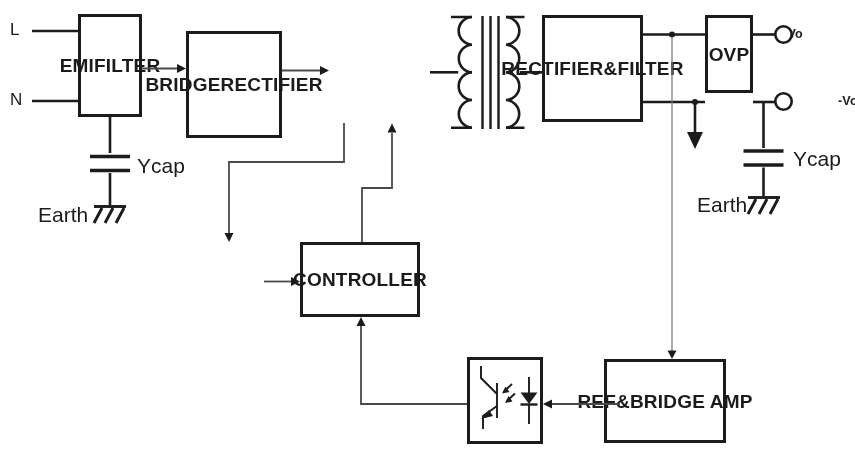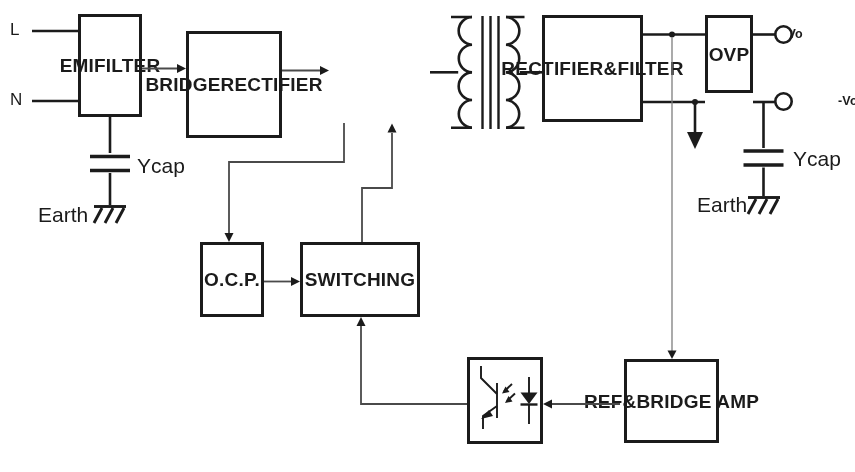--- a/index.html
+++ b/index.html
@@ -49,29 +49,26 @@
   <div class="block" style="left:542px;top:15px;width:101px;height:107px">
     <span>RECTIFIER</span>
     <span>&amp;</span>
     <span>FILTER</span>
   </div>
 
   <div class="block" style="left:705px;top:15px;width:48px;height:78px">
     <span>OVP</span>
   </div>
 
-  <div class="block" style="left:200px;top:242px;width:64px;height:75px">
-    <span>O.C.P.</span>
-  </div>
 
   <div class="block" style="left:300px;top:242px;width:120px;height:75px">
-    <span>SWITCHING</span>
-  </div>
-
-  <div class="block" style="left:624px;top:359px;width:95px;height:84px">
+    <span>CONTROLLER</span>
+  </div>
+
+  <div class="block" style="left:604px;top:359px;width:122px;height:84px">
     <span>REF</span>
     <span>&amp;</span>
     <span>BRIDGE AMP</span>
   </div>
 
   <div class="block" style="left:467px;top:357px;width:76px;height:87px"></div>
 
   <div class="lbl big" style="left:10px;top:21px">L</div>
   <div class="lbl big" style="left:10px;top:91px">N</div>
   <div class="lbl" style="left:38px;top:203px">Earth</div>

